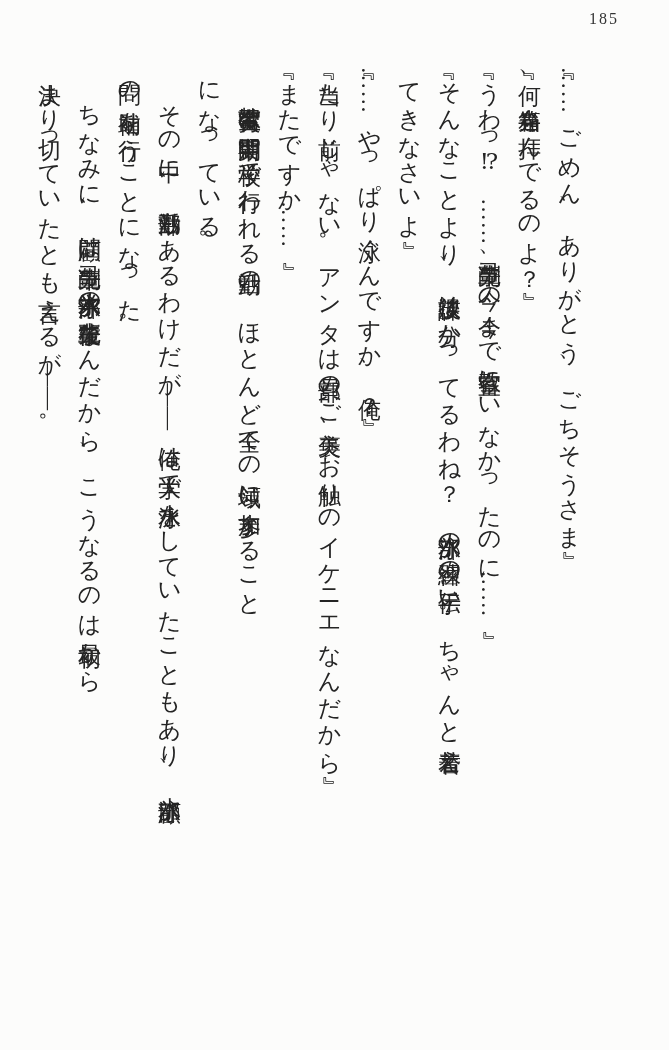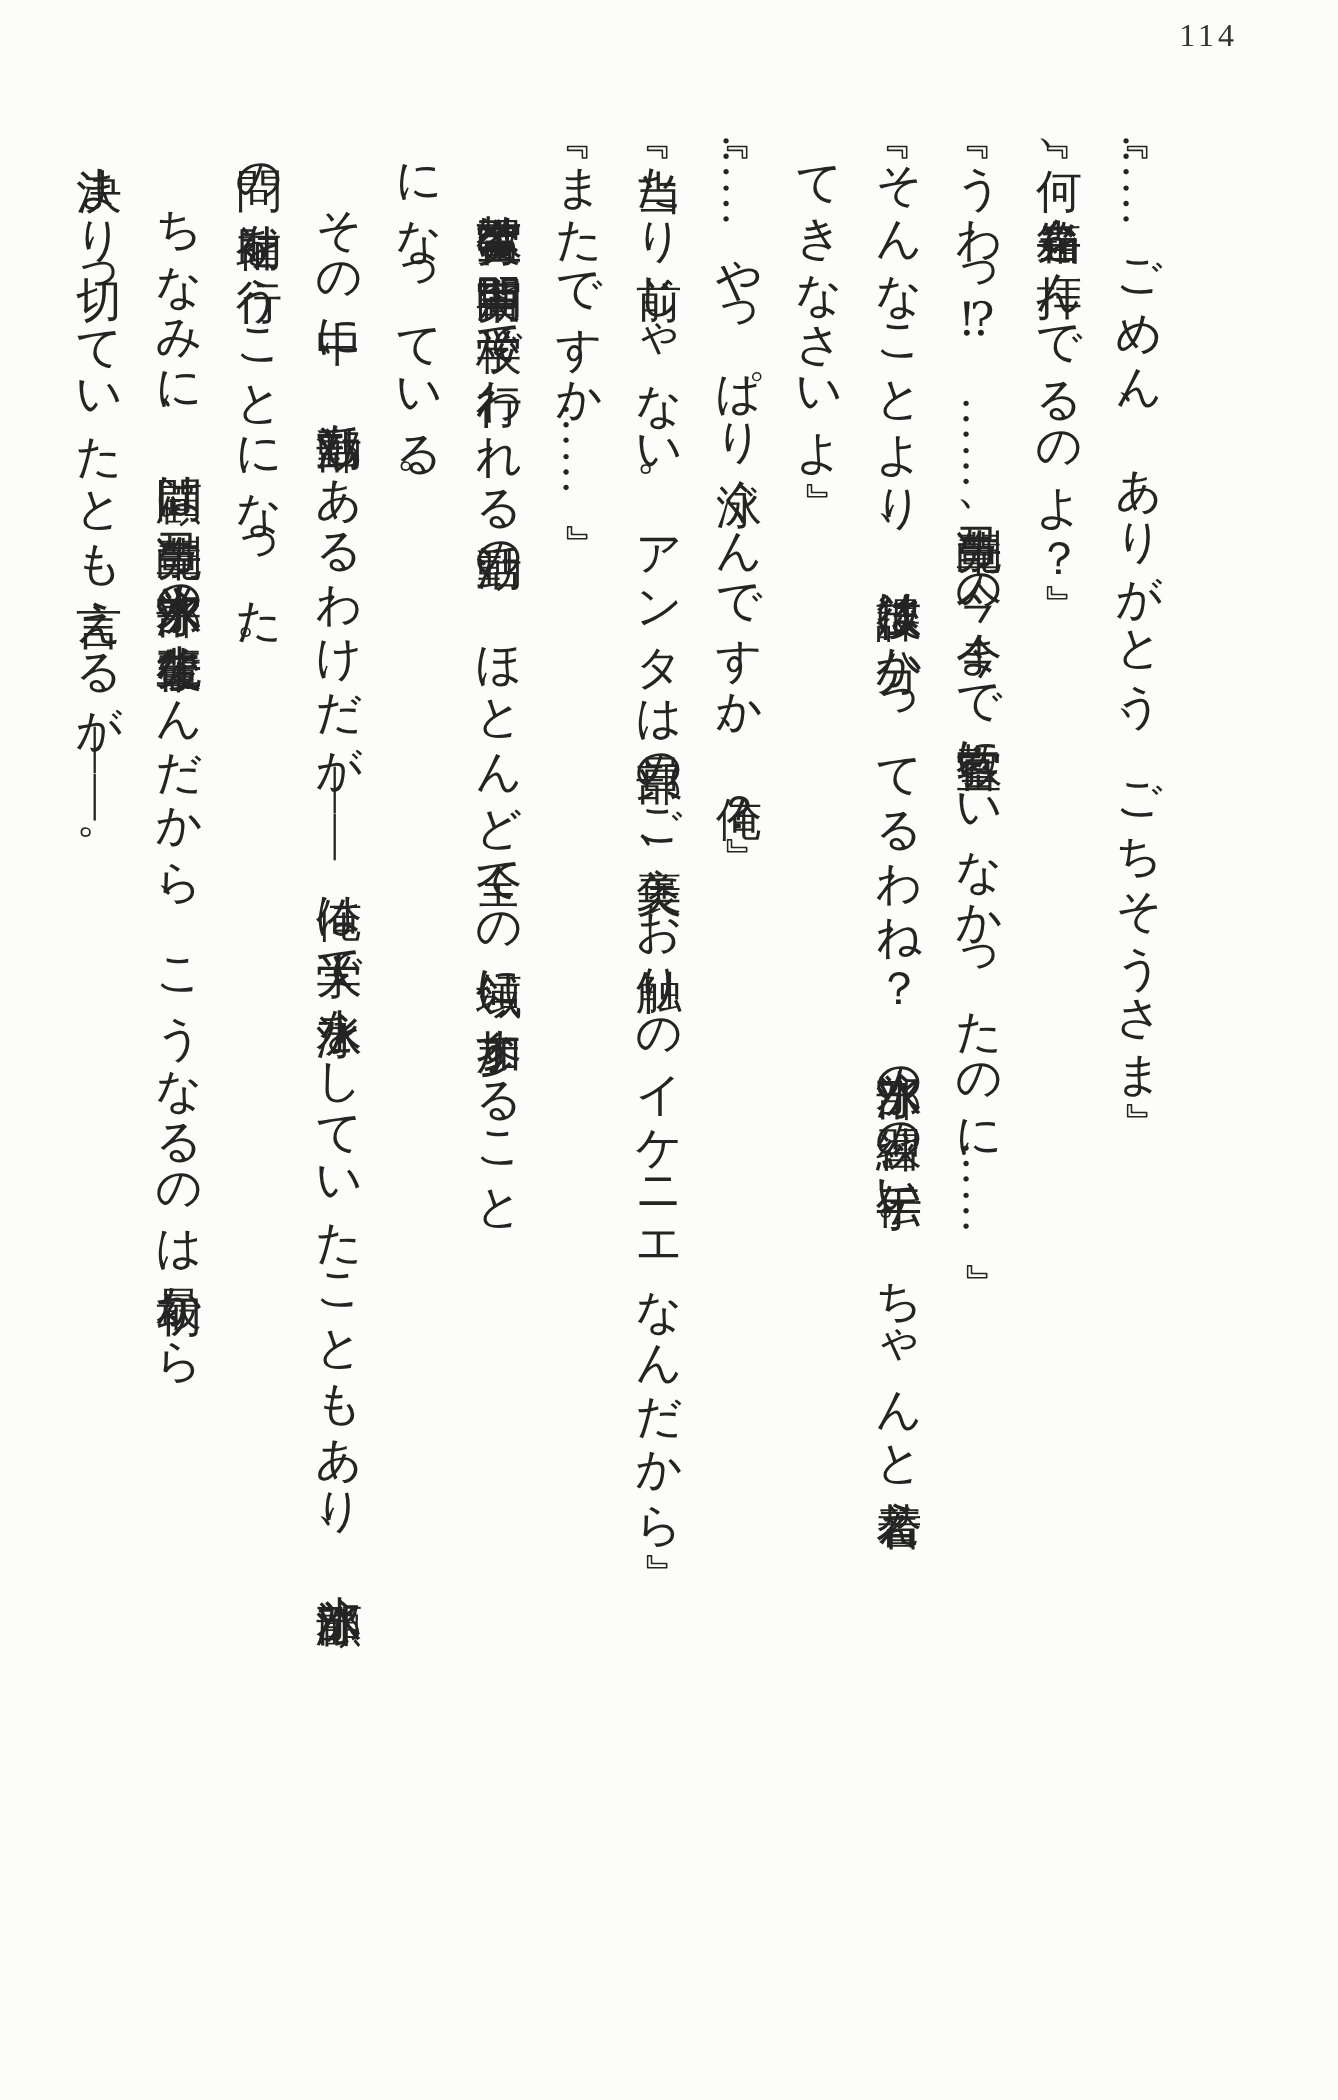--- a/index.html
+++ b/index.html
@@ -41,21 +41,21 @@
     padding: 0;
   }
   .line.indent {
     text-indent: 1em;
   }
 </style>
 </head>
 <body>
 
 <div class="page">
-  <div class="page-number">114</div>
+  <div class="page-number">185</div>
   <div class="text-block">
     <p class="line">『……ごめん、ありがとう、ごちそうさま』</p>
     <p class="line">『何、弁当箱を拝んでるのよ？』</p>
     <p class="line">『うわっ⁉　……弓削先輩、今の今まで教官室にいなかったのに……』</p>
     <p class="line">『そんなことより、放課後は分かってるわね？　水泳部の練習の手伝い。ちゃんと着替え</p>
     <p class="line">てきなさいよ』</p>
     <p class="line">『……やっぱり泳ぐんですか、俺？』</p>
     <p class="line">『当たり前じゃない。アンタは部員のご褒美、お触りのイケニエなんだから』</p>
     <p class="line">『またですか……』</p>
     <p class="line indent">教育実習生は実習期間中、学校で行われる活動の、ほとんど全ての領域に参加すること</p>

